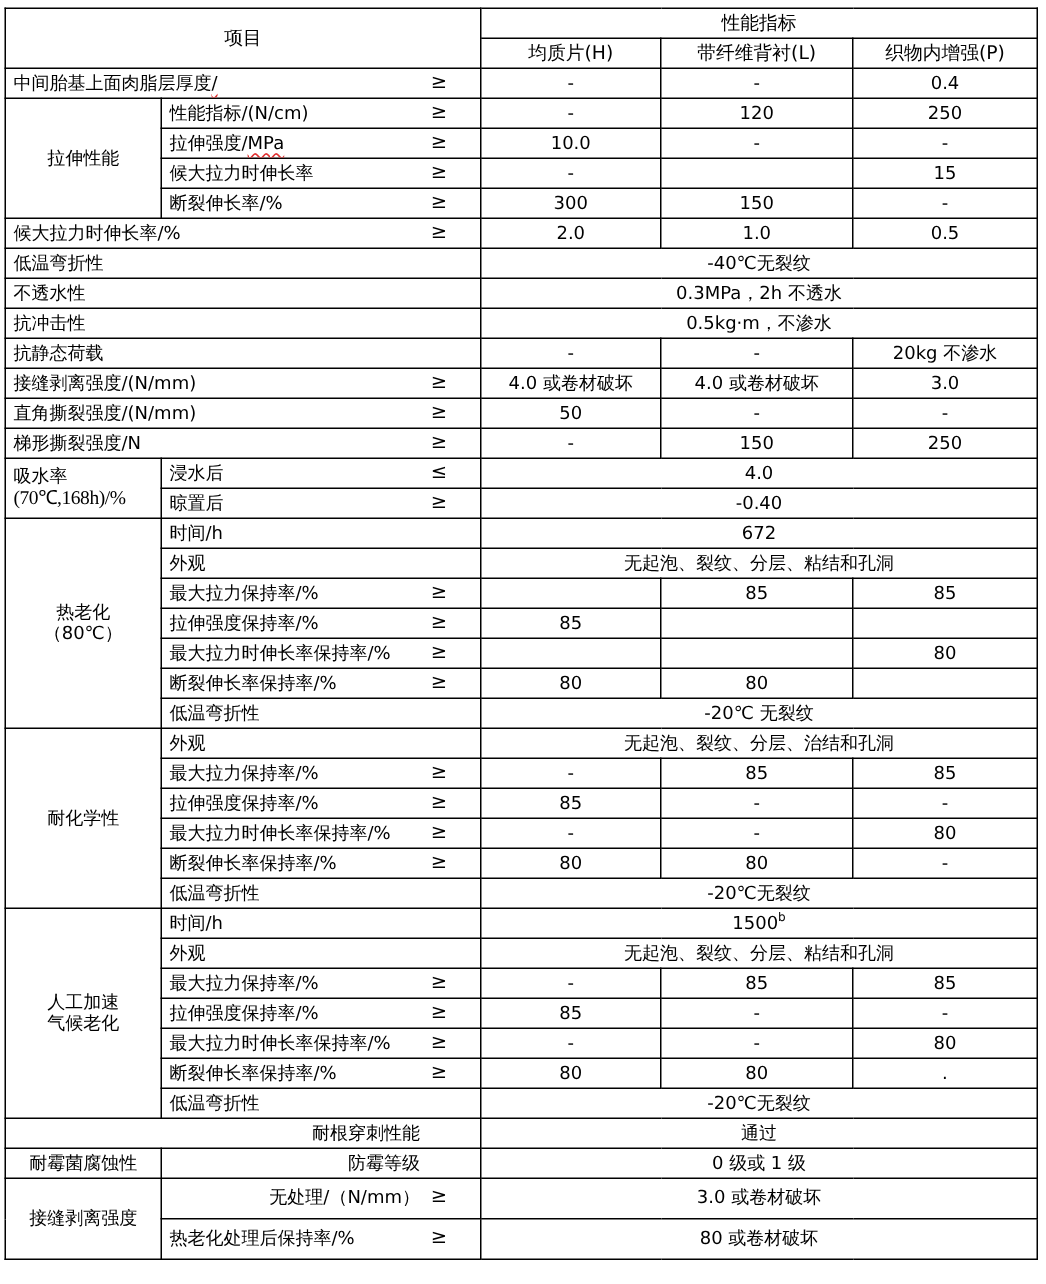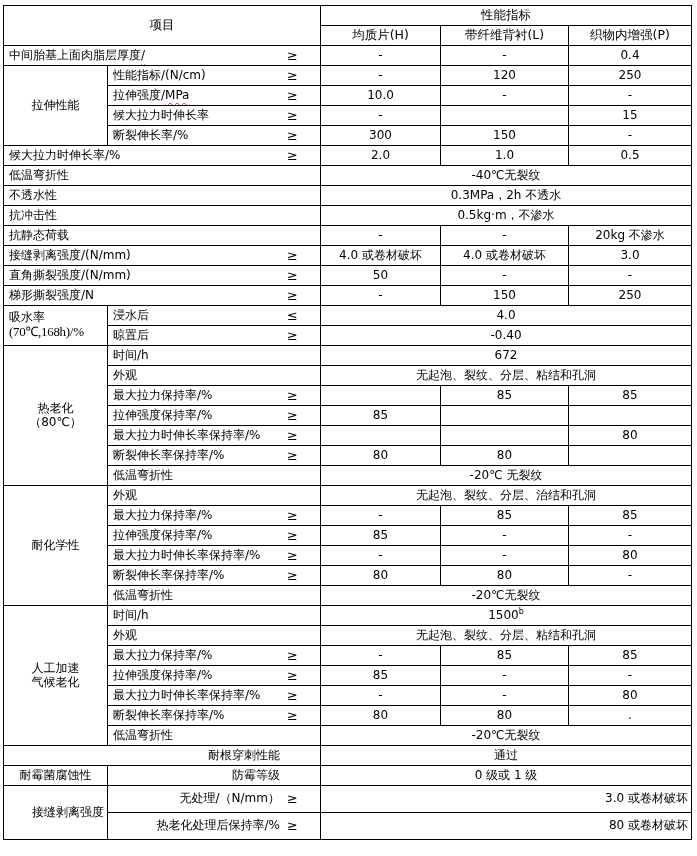--- a/index.html
+++ b/index.html
@@ -20,21 +20,21 @@
   td {
     border: 1px solid #000;
     font-size: 12px;
     height: 20px;
     padding: 0 3px;
     line-height: 1.15;
     overflow: hidden;
     white-space: nowrap;
     vertical-align: middle;
   }
-  tr.tall td { height: 27px; text-align: right; }
+  tr.tall td { height: 27px; }
   td.hdr { text-align: center; font-size: 12.5px; }
   td.group-cell { text-align: center; }
   td.group-cell.g-left { text-align: left; padding-left: 5px; font-family: Liberation Serif, serif; }
   td.group-cell .gline { display: block; }
   td.group-cell .gline.small { font-size: 13px; letter-spacing: -0.3px; }
   td.label-cell { position: relative; text-align: left; padding-left: 5px; padding-right: 40px; }
   td.label-cell.l-center { text-align: right; }
   .sym {
     position: absolute; right: 22px; top: 50%;
     transform: translateY(-50%);

